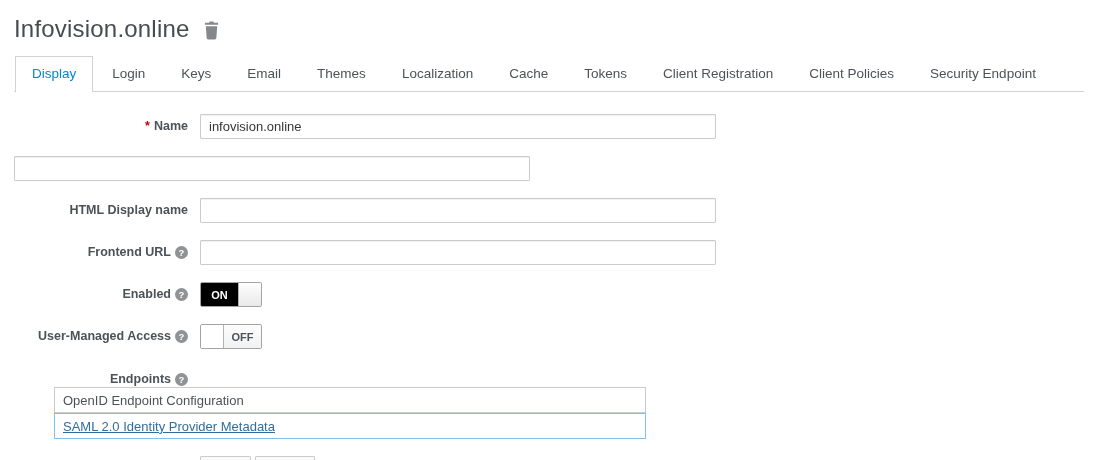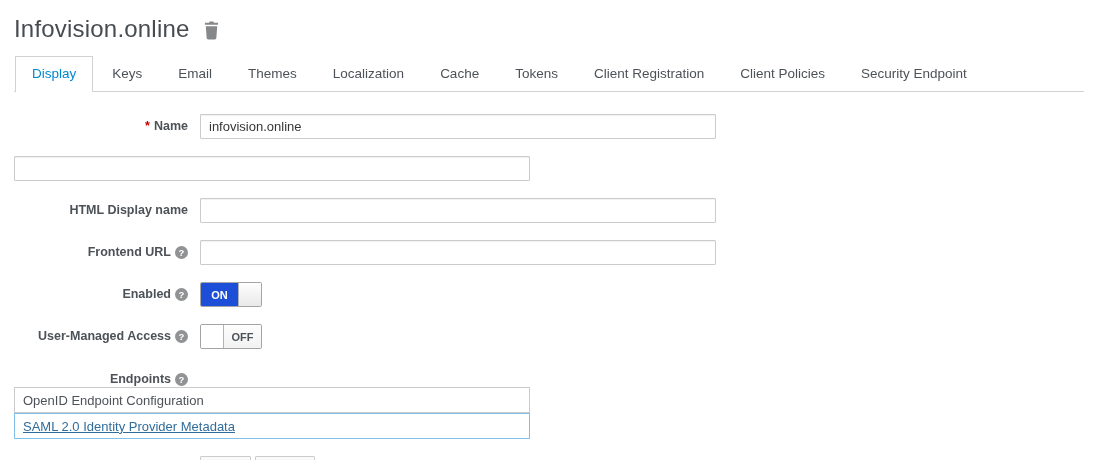--- a/index.html
+++ b/index.html
@@ -75,27 +75,27 @@
     overflow: hidden; cursor: pointer;
   }
   .toggle .seg {
     display: flex; align-items: center; justify-content: center;
     font-size: 11px; font-weight: 700; flex: 1;
   }
   .toggle .handle {
     width: 23px; flex: none;
     background: linear-gradient(#fefefe, #e9e9e9);
   }
-  .toggle.on .seg { background: #1d4ed8; color: #ffffff; }
+  .toggle.on .seg { background: #000000; color: #ffffff; }
   .toggle.on .handle { border-left: 1px solid #b0b2b4; }
   .toggle.off .seg { background: linear-gradient(#fdfdfd, #f2f2f2); color: #4d5258; }
   .toggle.off .handle { border-right: 1px solid #b0b2b4; background: #fff; }
 
   
-  .endpoints { width: 516px; }
+  .endpoints { width: 592px; margin-left: 40px; }
   .endpoint-row {
     height: 26px; display: flex; align-items: center;
     padding: 0 8px; font-size: 13px;
     border: 1px solid #cbcbcb; background: #fff;
   }
   .endpoint-row + .endpoint-row { margin-top: 0; }
   .endpoint-row.focused { border: 1px solid #7fc1e8; }
   .endpoint-link-plain { color: #4d5258; text-decoration: none; cursor: pointer; }
   .endpoint-link { color: #316d9c; text-decoration: underline; cursor: pointer; }
 
@@ -120,20 +120,21 @@
       <span style="display:inline-flex;">
         <svg width="17" height="19" viewBox="0 0 16 18">
           <path d="M5.6 1.6 L6.3 0.4 h3.4 l0.7 1.2 h3.8 v2 H1.8 v-2 z M2.6 5 h10.8 l-0.8 11.2 a1.5 1.5 0 0 1 -1.5 1.4 H4.9 a1.5 1.5 0 0 1 -1.5 -1.4 z"></path>
         </svg>
       </span>
     </span>
   </div>
 
   <div class="tabbar">
     <div class="tab active">Display</div>
+    <div class="tab">Login</div>
     <div class="tab">Keys</div>
     <div class="tab">Email</div>
     <div class="tab">Themes</div>
     <div class="tab">Localization</div>
     <div class="tab">Cache</div>
     <div class="tab">Tokens</div>
     <div class="tab">Client Registration</div>
     <div class="tab">Client Policies</div>
     <div class="tab">Security Endpoint</div>
   </div>

